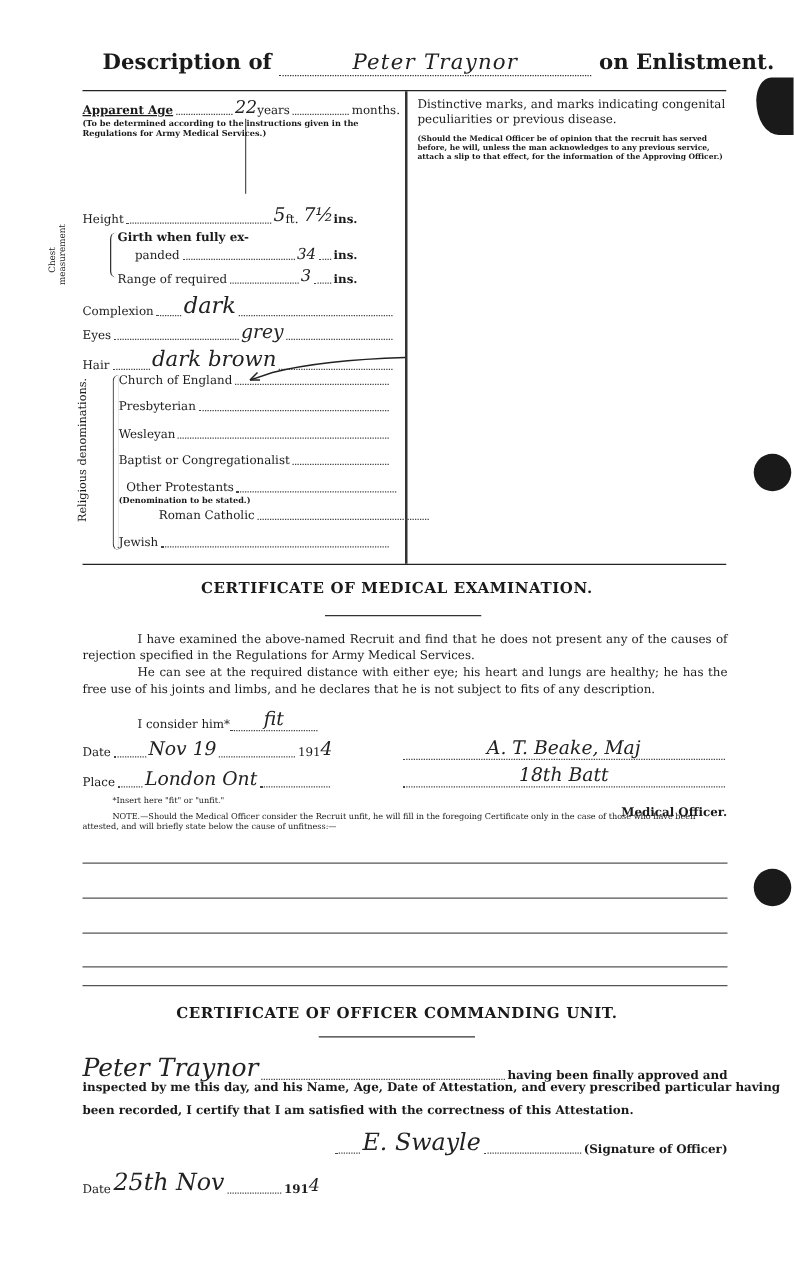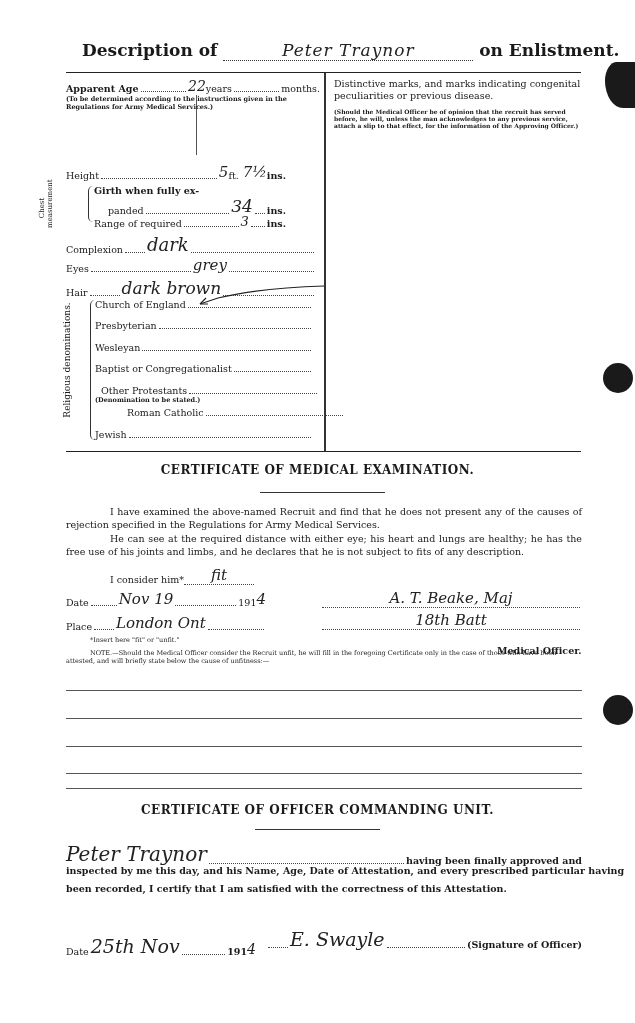--- a/index.html
+++ b/index.html
@@ -34,21 +34,21 @@
   <span class="namefill hand">Peter Traynor</span>
   <span>on Enlistment.</span>
 </div>
 
 <div class="abs rule" style="top:72px;left:66px;width:515px;"></div>
 <div class="abs vline" style="top:73px;left:324px;height:378px;"></div>
 <div class="abs" style="top:95px;left:196px;width:1px;height:60px;background:#555;"></div>
 <div class="abs rule" style="top:451px;left:66px;width:515px;"></div>
 
 <div class="abs row" style="top:78px;left:66px;width:254px;">
-  <span style="font-weight:bold;">Apparent Age</span>
+  <span style="font-weight:bold;text-decoration:underline;">Apparent Age</span>
   <span class="fill"></span>
   <span class="hw" style="font-size:14px;">22</span>
   <span>years</span>
   <span class="fill"></span>
   <span>months.</span>
 </div>
 <div class="abs small" style="top:95px;left:66px;width:254px;font-weight:bold;">(To be determined according to the instructions given in the Regulations for Army Medical Services.)</div>
 
 <div class="abs row" style="top:163px;left:66px;width:220px;">
   <span>Height</span>
@@ -58,21 +58,21 @@
   <span class="hw" style="margin-left:4px;">7½</span>
   <span style="font-weight:bold;">ins.</span>
 </div>
 
 <div class="abs vtext" style="top:228px;left:38px;width:40px;">Chest measurement</div>
 <div class="abs brace" style="top:186px;left:88px;width:4px;height:36px;"></div>
 <div class="abs lbl" style="top:185px;left:94px;font-weight:bold;">Girth when fully ex-</div>
 <div class="abs row" style="top:196px;left:94px;width:192px;">
   <span style="margin-left:14px;">panded</span>
   <span class="fill"></span>
-  <span class="hw" style="font-size:17px;">34</span>
+  <span class="hw" style="font-size:12px;">34</span>
   <span class="fill" style="flex:0 0 10px;"></span>
   <span style="font-weight:bold;">ins.</span>
 </div>
 <div class="abs row" style="top:214px;left:94px;width:192px;">
   <span>Range of required</span>
   <span class="fill"></span>
   <span class="hw" style="font-size:13px;">3</span>
   <span class="fill" style="flex:0 0 14px;"></span>
   <span style="font-weight:bold;">ins.</span>
 </div>
@@ -182,21 +182,21 @@
 <div class="abs" style="top:829px;left:255px;width:125px;height:1px;background:#333;"></div>
 
 <div class="abs row" style="top:842px;left:66px;width:516px;">
   <span class="hw" style="font-size:20px;">Peter Traynor</span>
   <span class="fill"></span>
   <span style="font-weight:bold;">having been finally approved and</span>
 </div>
 <div class="abs" style="top:865px;left:66px;width:516px;font-size:9.5px;font-weight:bold;white-space:nowrap;">inspected by me this day, and his Name, Age, Date of Attestation, and every prescribed particular having</div>
 <div class="abs" style="top:883px;left:66px;width:516px;font-size:9.5px;font-weight:bold;white-space:nowrap;">been recorded, I certify that I am satisfied with the correctness of this Attestation.</div>
 
-<div class="abs row" style="top:928px;left:266px;width:316px;">
+<div class="abs row" style="top:903px;left:266px;width:316px;">
   <span class="fill" style="flex:0 0 20px;"></span>
   <span class="hw" style="font-size:19px;">E. Swayle</span>
   <span class="fill"></span>
   <span style="font-weight:bold;">(Signature of Officer)</span>
 </div>
 
 <div class="abs row" style="top:935px;left:66px;width:190px;">
   <span>Date</span>
   <span class="hw" style="font-size:19px;margin-left:2px;">25th Nov</span>
   <span class="fill"></span>

